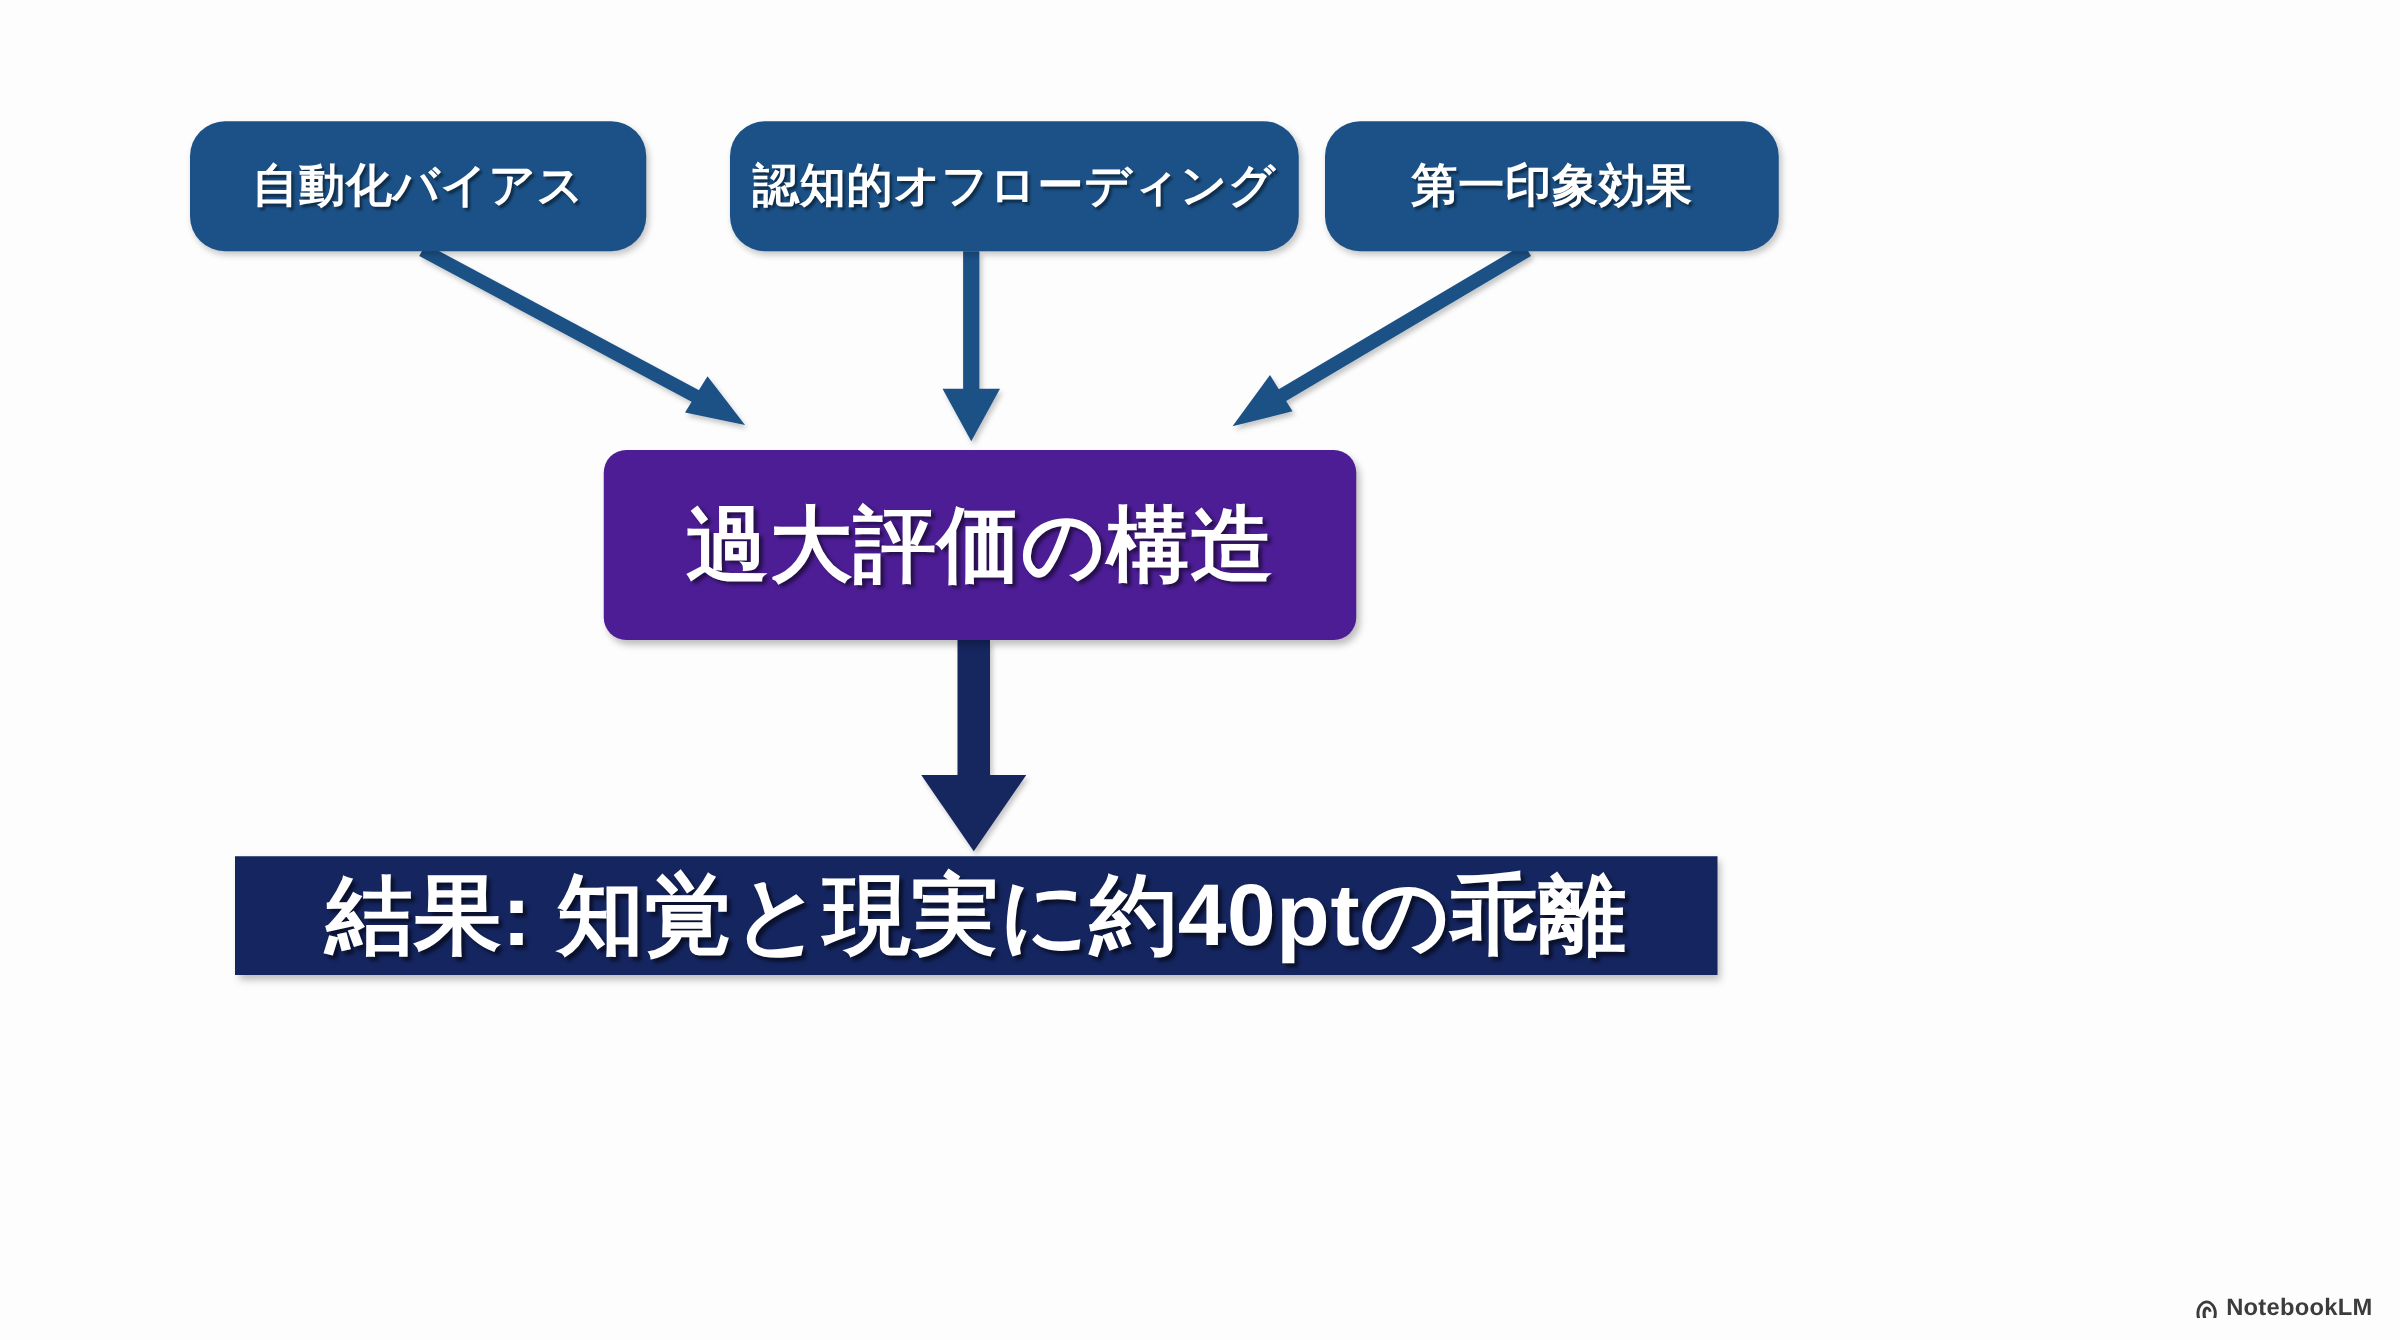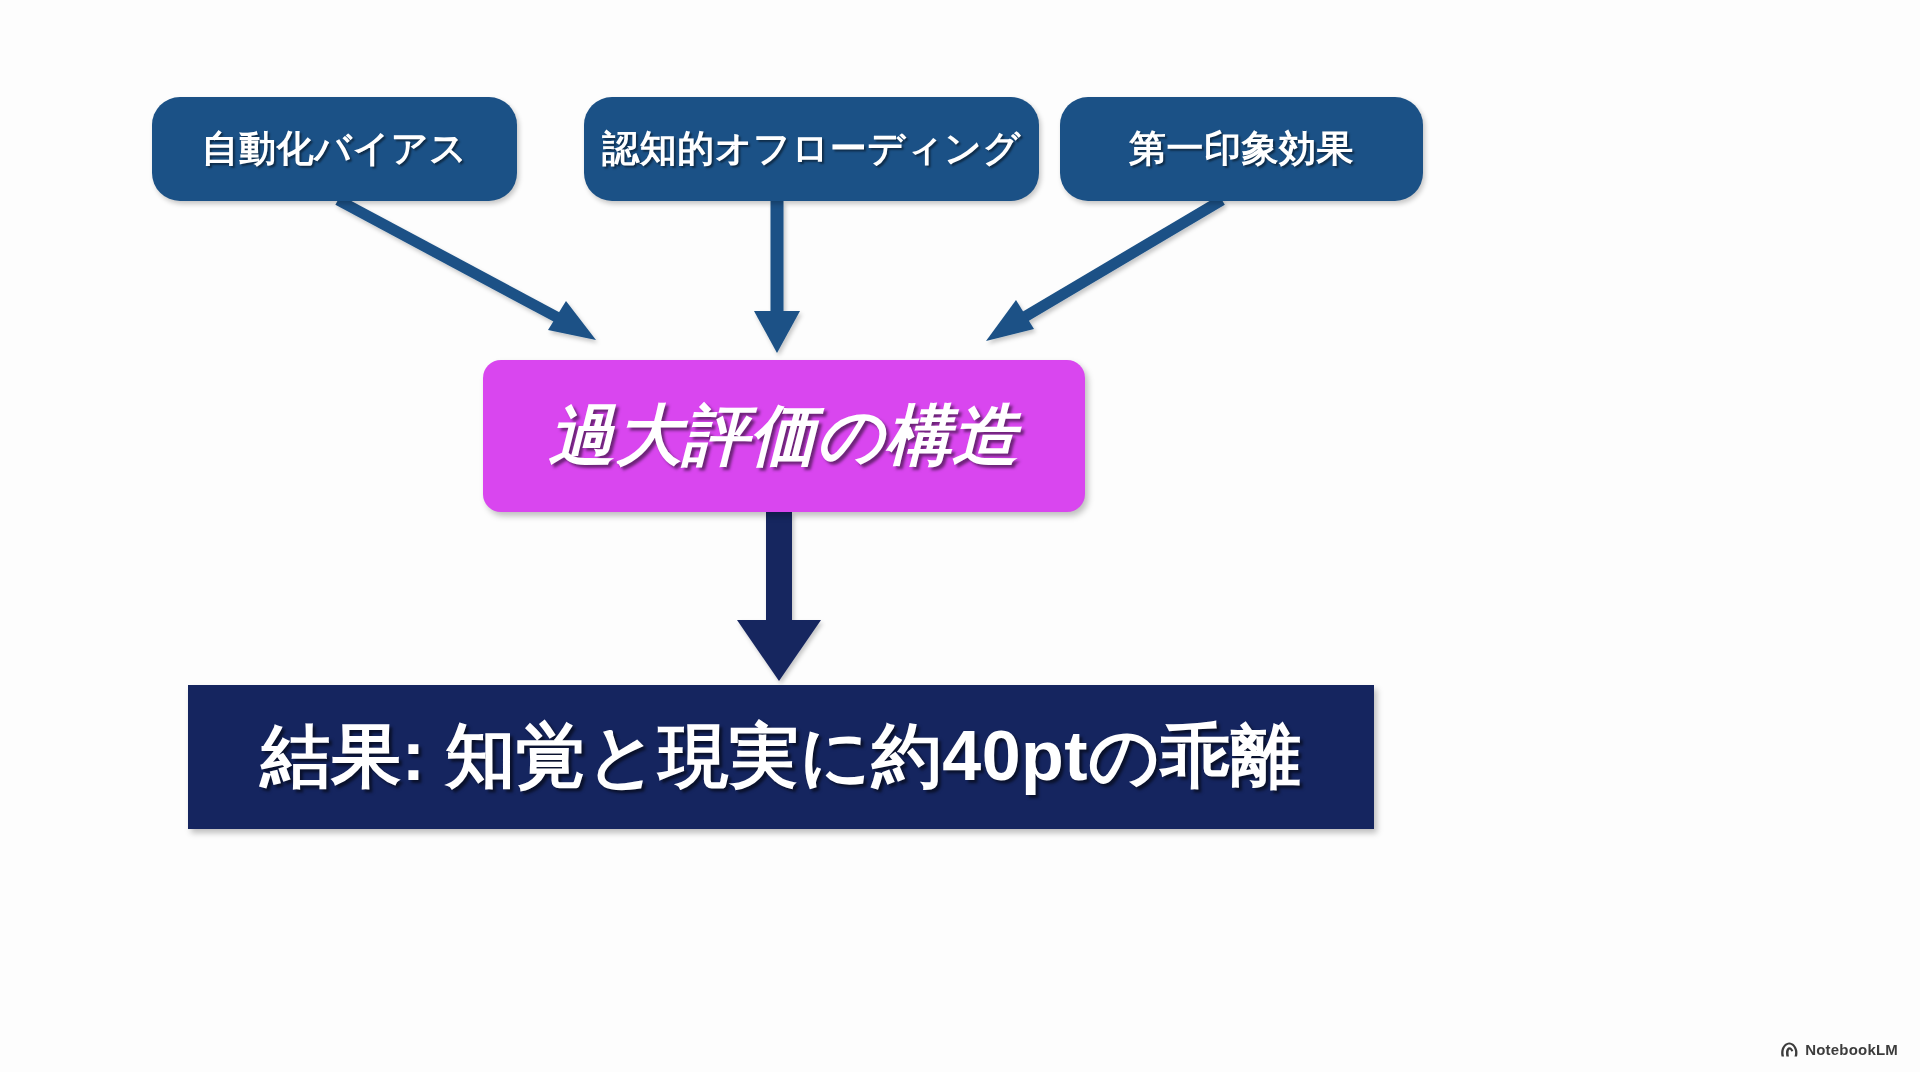--- a/index.html
+++ b/index.html
@@ -58,39 +58,38 @@
 
   #node-cause-1 { left: 152px; top: 97px; width: 365px; height: 104px; }
   #node-cause-2 { left: 584px; top: 97px; width: 455px; height: 104px; font-family: Liberation Serif, serif; }
   #node-cause-3 { left: 1048px; top: 97px; width: 363px; height: 104px; margin-left: 12px; }
 
   #node-structure {
     left: 483px;
     top: 360px;
     width: 602px;
     height: 152px;
-    background: #d946ef;
+    background: #4c1d95;
     border-radius: 18px;
     box-shadow: 3px 4px 6px rgba(0,0,0,0.25);
-    font-style: italic;
   }
   #node-structure .node-label {
     color: #ffffff;
     font-size: 66px;
     font-weight: bold;
     letter-spacing: 1px;
     white-space: nowrap;
     text-shadow: 3px 3px 3px rgba(0,0,0,0.5);
   }
 
   #node-result {
     left: 188px;
     top: 685px;
     width: 1186px;
-    height: 144px;
+    height: 95px;
     background: #15255f;
     border-radius: 0;
     box-shadow: 3px 4px 6px rgba(0,0,0,0.25);
   }
   #node-result .node-label {
     color: #ffffff;
     font-size: 70px;
     font-weight: bold;
     letter-spacing: 0.5px;
     white-space: nowrap;
@@ -101,21 +100,21 @@
   #watermark {
     position: absolute;
     right: 22px;
     bottom: 14px;
     display: flex;
     align-items: center;
     gap: 6px;
     z-index: 3;
   }
   #watermark .wm-text {
-    font-size: 15px;
+    font-size: 19px;
     font-weight: 600;
     color: #3c3c3c;
     letter-spacing: 0.2px;
     text-align: right;
   }
   #watermark svg { display: block; }
 </style>
 </head>
 <body>
 

